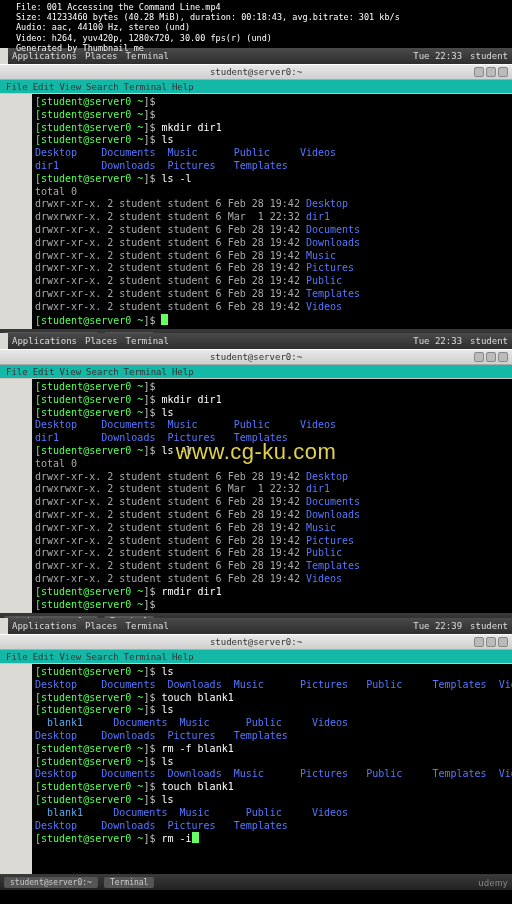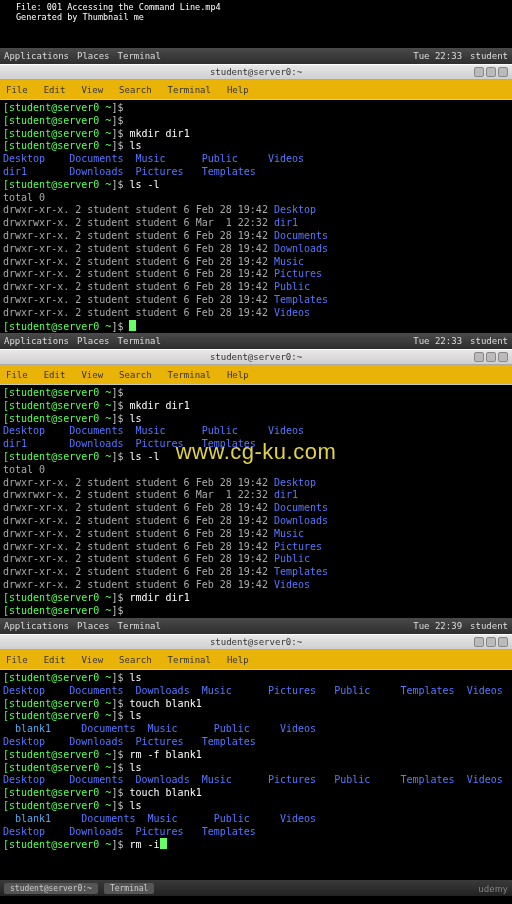--- a/index.html
+++ b/index.html
@@ -29,20 +29,21 @@
   }
   .gnome-bar {
     height: 16px;
     background: linear-gradient(#4a4a4a,#2e2e2e);
     color: #ddd;
     display: flex;
     align-items: center;
     font-size: 9px;
     padding: 0 4px;
     gap: 8px;
+    margin-left: 8px;
   }
   .gnome-bar .spacer { flex: 1; }
   .taskbar {
     height: 16px;
     background: linear-gradient(#3a3a3a,#222);
     color: #ccc;
     display: flex; align-items: center;
     font-size: 9px; padding: 0 4px; gap: 6px;
   }
   .task-tab {
@@ -56,35 +57,36 @@
     border-bottom: 1px solid #aaa;
     display: flex; align-items: center; justify-content: center;
     font-size: 9px; color: #333;
     position: relative;
   }
   .titlebar .wbtns {
     position: absolute; right: 4px; display: flex; gap: 2px;
   }
   .wbtn { width: 10px; height: 10px; background: #bbb; border: 1px solid #888; border-radius: 2px; }
   .menubar {
-    height: 20px;
-    background: #eab308;
+    height: 14px;
+    background: #14b8a6;
     border-bottom: 1px solid #c9c5bf;
     display: flex; align-items: center;
-    font-size: 9px; color: #333; gap: 16px;
+    font-size: 9px; color: #333; gap: 5px;
     padding: 0 6px;
   }
   .term {
     background: #000;
     color: #aaa;
     padding: 2px 3px;
     font-size: 10px;
     line-height: 12.8px;
     white-space: pre;
     font-family: "DejaVu Sans Mono", monospace;
+    margin-left: 32px;
   }
   .pr-u { color: #55ff55; }
   .pr-p { color: #c0c0c0; }
   .cmd  { color: #ffffff; }
   .cyan { color: #55aaee; padding-left: 12px; }
   .blue { color: #5577ff; }
   .gray { color: #aaaaaa; }
   .cursor {
     display: inline-block; width: 7px; height: 11px;
     background: #66ff66; vertical-align: -1px;
@@ -101,20 +103,23 @@
   .udemy {
     position: absolute; right: 4px; color: #888; font-size: 9px;
     font-family: Arial, sans-serif; letter-spacing: 0.5px; margin-top: 13px;
   }
 </style>
 </head>
 <body>
 
 <div class="video-meta">
   <div>File: 001 Accessing the Command Line.mp4</div>
+  <div>Size: 41233460 bytes (40.28 MiB), duration: 00:18:43, avg.bitrate: 301 kb/s</div>
+  <div>Audio: aac, 44100 Hz, stereo (und)</div>
+  <div>Video: h264, yuv420p, 1280x720, 30.00 fps(r) (und)</div>
   <div>Generated by Thumbnail me</div>
 </div>
 
 <div class="watermark">www.cg-ku.com</div>
 
 <div class="panel" style="top:48px;">
   <div class="gnome-bar">
     <span>Applications</span>
     <span>Places</span>
     <span>Terminal</span>

